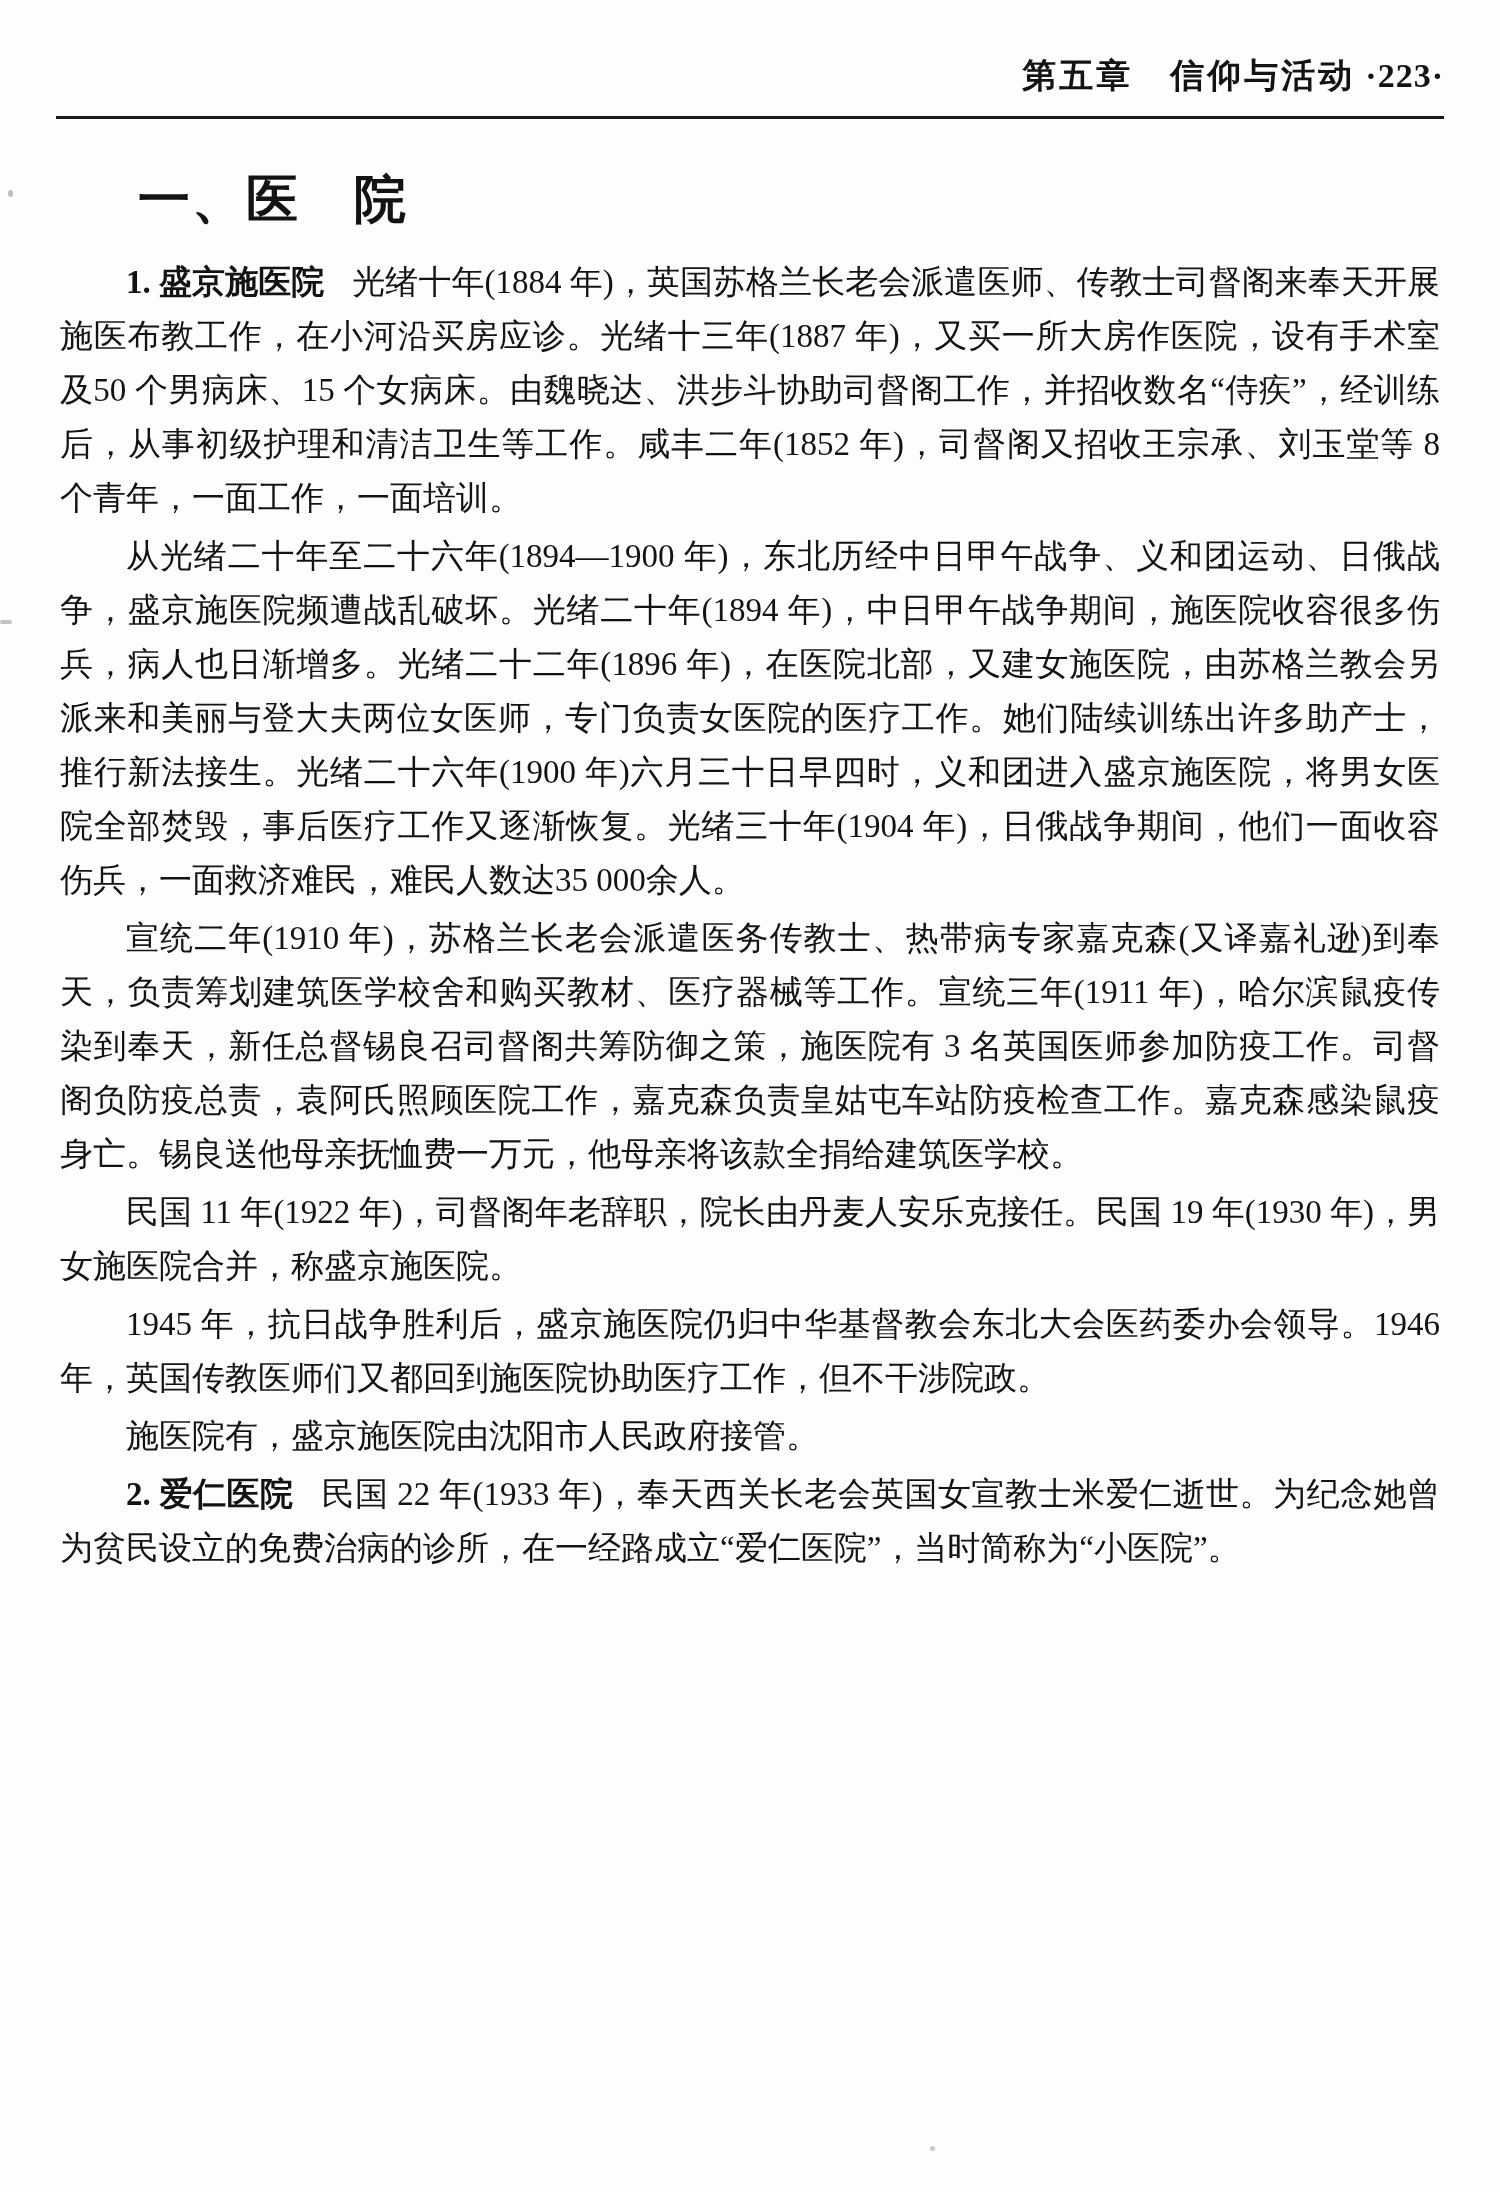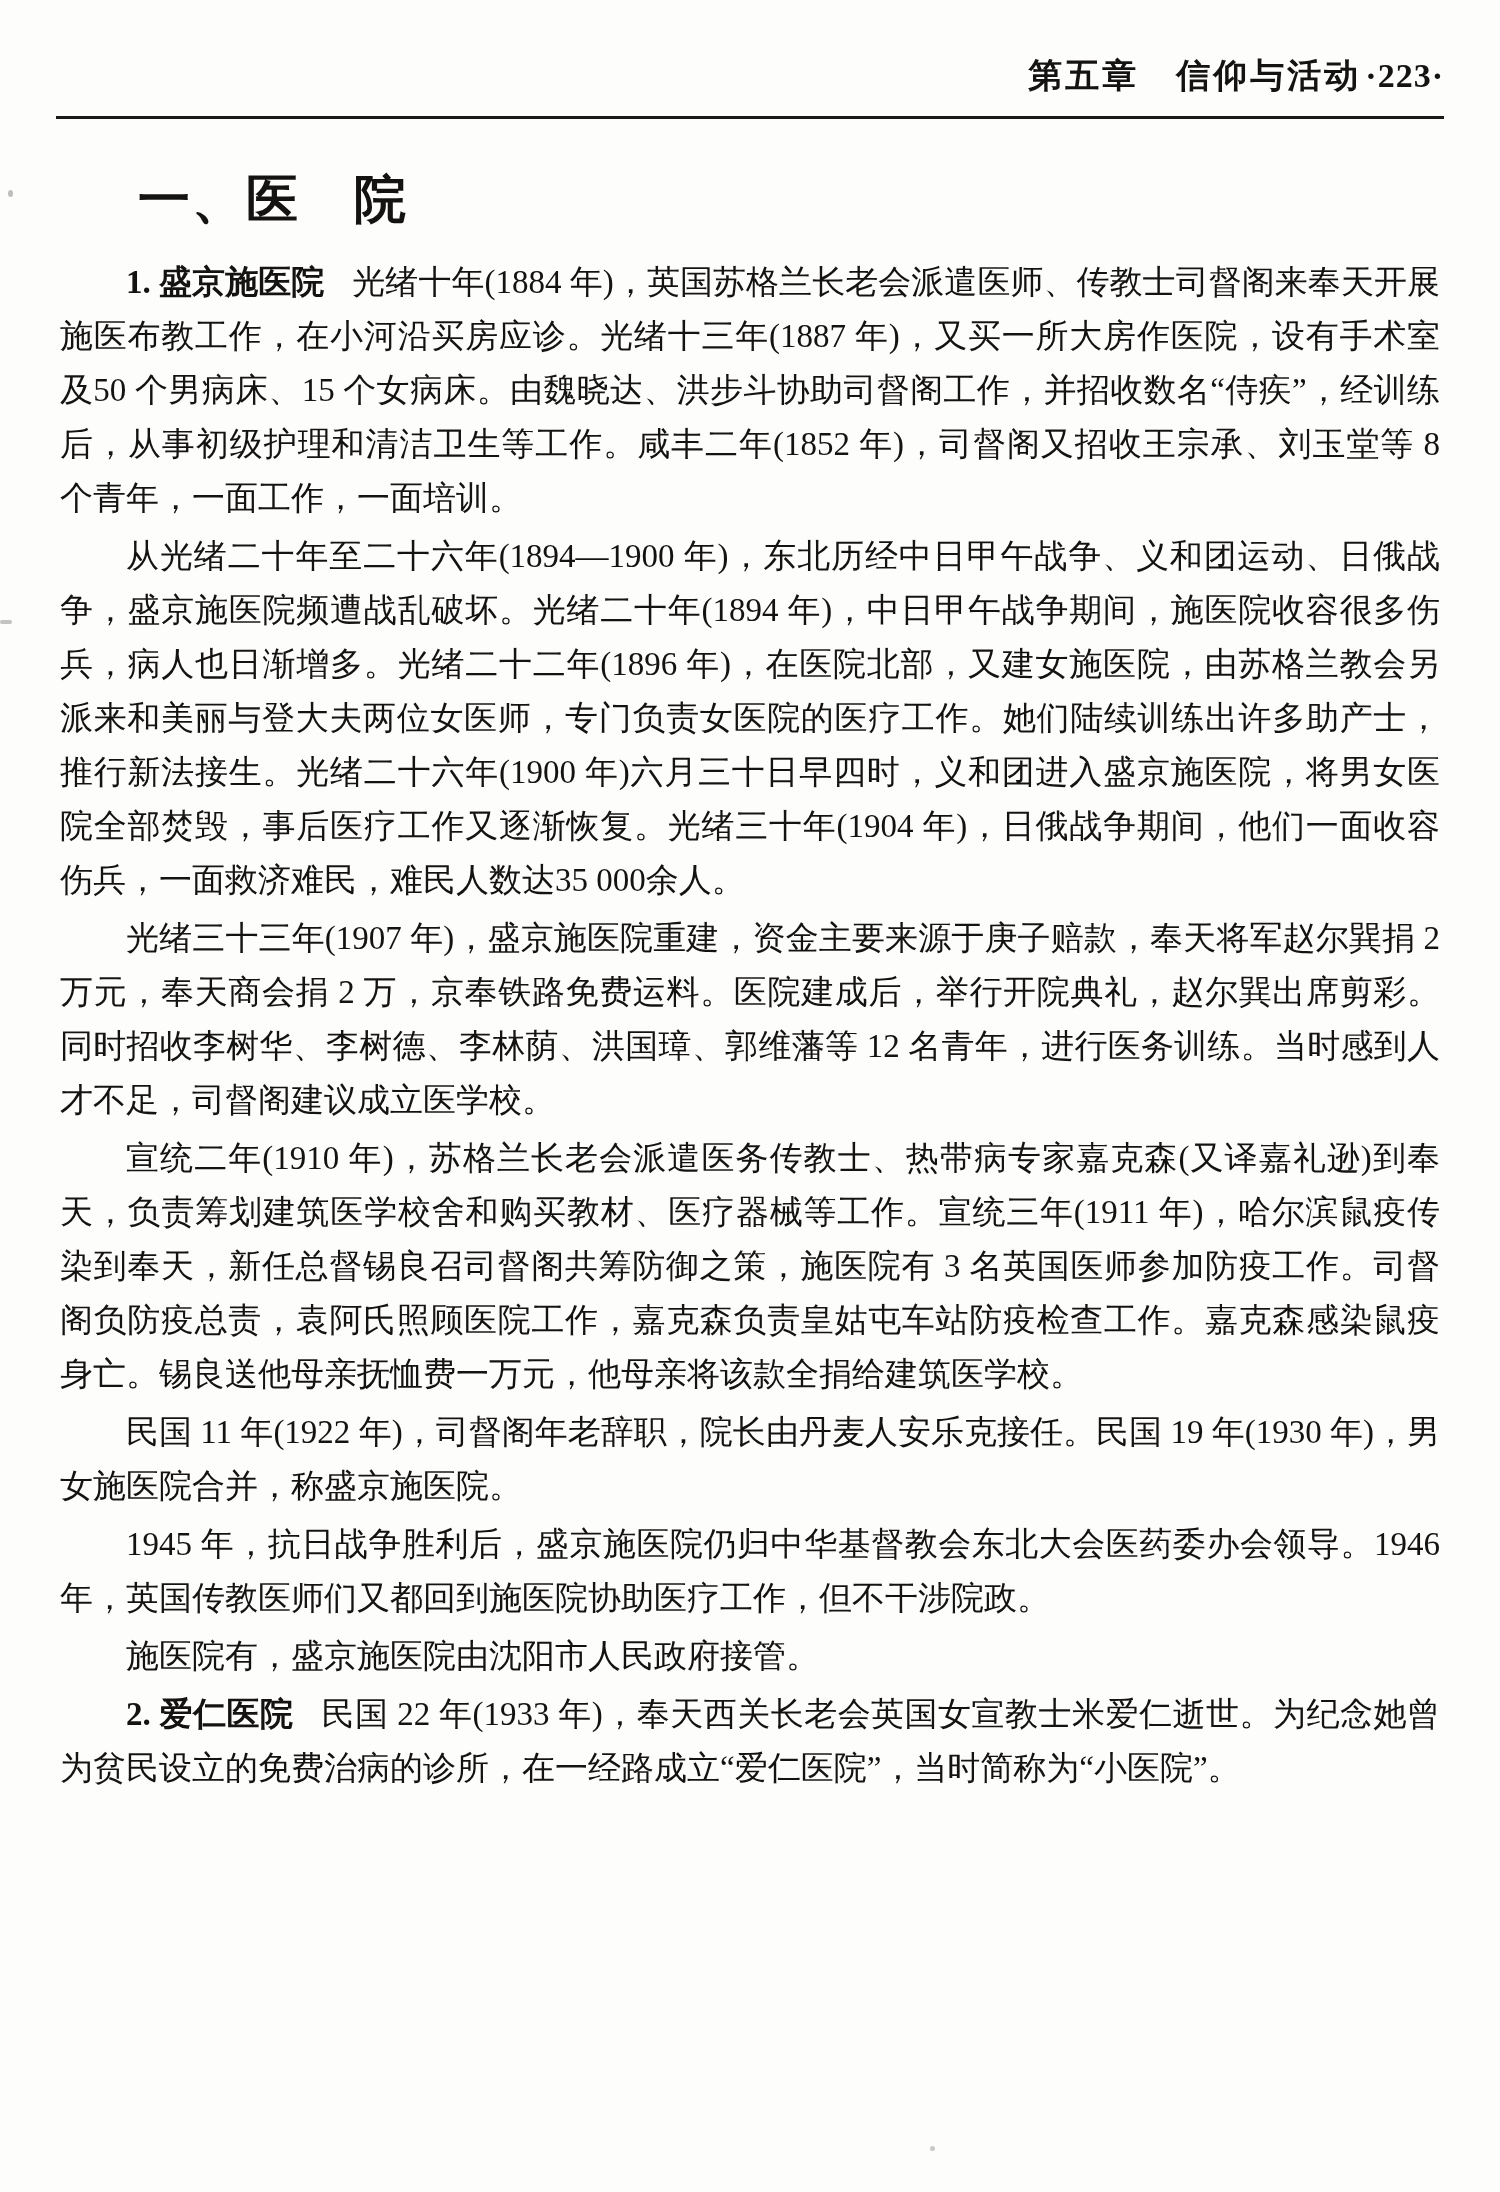--- a/index.html
+++ b/index.html
@@ -19,21 +19,21 @@
     padding-top: 56px;
     padding-bottom: 20px;
     border-bottom: 3px solid #1a1a1a;
     text-align: right;
     font-weight: bold;
     font-size: 34px;
     line-height: 40px;
     white-space: nowrap;
   }
   .header .chapter { letter-spacing: 3px; }
-  .header .page-num { margin-left: 4px; letter-spacing: 1px; }
+  .header .page-num { margin-left: 10px; letter-spacing: 1px; }
   .section-title {
     margin: 58px 0 0 82px;
     font-size: 52px;
     font-weight: bold;
     letter-spacing: 2px;
     line-height: 46px;
   }
   .content {
     margin-top: 32px;
     font-size: 33px;
@@ -55,21 +55,20 @@
 
   <div class="header">
     <span class="chapter">第五章　信仰与活动</span><span class="page-num">·223·</span>
   </div>
 
   <h2 class="section-title">一、医　院</h2>
 
   <div class="content">
     <p><b class="lead">1. 盛京施医院</b><span>光绪十年(1884 年)，英国苏格兰长老会派遣医师、传教士司督阁来奉天开展施医布教工作，在小河沿买房应诊。光绪十三年(1887 年)，又买一所大房作医院，设有手术室及50 个男病床、15 个女病床。由魏晓达、洪步斗协助司督阁工作，并招收数名“侍疾”，经训练后，从事初级护理和清洁卫生等工作。咸丰二年(1852 年)，司督阁又招收王宗承、刘玉堂等 8 个青年，一面工作，一面培训。</span></p>
     <p><span>从光绪二十年至二十六年(1894—1900 年)，东北历经中日甲午战争、义和团运动、日俄战争，盛京施医院频遭战乱破坏。光绪二十年(1894 年)，中日甲午战争期间，施医院收容很多伤兵，病人也日渐增多。光绪二十二年(1896 年)，在医院北部，又建女施医院，由苏格兰教会另派来和美丽与登大夫两位女医师，专门负责女医院的医疗工作。她们陆续训练出许多助产士，推行新法接生。光绪二十六年(1900 年)六月三十日早四时，义和团进入盛京施医院，将男女医院全部焚毁，事后医疗工作又逐渐恢复。光绪三十年(1904 年)，日俄战争期间，他们一面收容伤兵，一面救济难民，难民人数达35 000余人。</span></p>
-    <p><span>光绪三十三年(1907 年)，盛京施医院重建，资金主要来源于庚子赔款，奉天将军赵尔巽捐 2 万元，奉天商会捐 2 万，京奉铁路免费运料。医院建成后，举行开院典礼，赵尔巽出席剪彩。同时招收李树华、李树德、李林荫、洪国璋、郭维藩等 12 名青年，进行医务训练。当时感到人才不足，司督阁建议成立医学校。</span></p>
     <p><span>宣统二年(1910 年)，苏格兰长老会派遣医务传教士、热带病专家嘉克森(又译嘉礼逊)到奉天，负责筹划建筑医学校舍和购买教材、医疗器械等工作。宣统三年(1911 年)，哈尔滨鼠疫传染到奉天，新任总督锡良召司督阁共筹防御之策，施医院有 3 名英国医师参加防疫工作。司督阁负防疫总责，袁阿氏照顾医院工作，嘉克森负责皇姑屯车站防疫检查工作。嘉克森感染鼠疫身亡。锡良送他母亲抚恤费一万元，他母亲将该款全捐给建筑医学校。</span></p>
     <p><span>民国 11 年(1922 年)，司督阁年老辞职，院长由丹麦人安乐克接任。民国 19 年(1930 年)，男女施医院合并，称盛京施医院。</span></p>
     <p><span>1945 年，抗日战争胜利后，盛京施医院仍归中华基督教会东北大会医药委办会领导。1946 年，英国传教医师们又都回到施医院协助医疗工作，但不干涉院政。</span></p>
     <p><span>施医院有，盛京施医院由沈阳市人民政府接管。</span></p>
     <p><b class="lead">2. 爱仁医院</b><span>民国 22 年(1933 年)，奉天西关长老会英国女宣教士米爱仁逝世。为纪念她曾为贫民设立的免费治病的诊所，在一经路成立“爱仁医院”，当时简称为“小医院”。</span></p>
   </div>
 
   <span class="artifact a1"></span>
   <span class="artifact a2"></span>
   <span class="artifact a3"></span>

